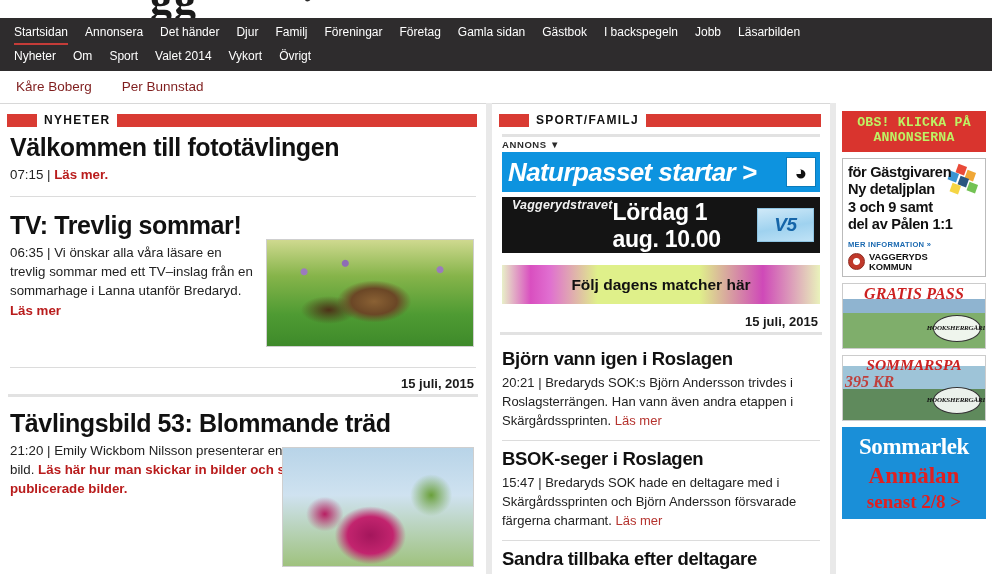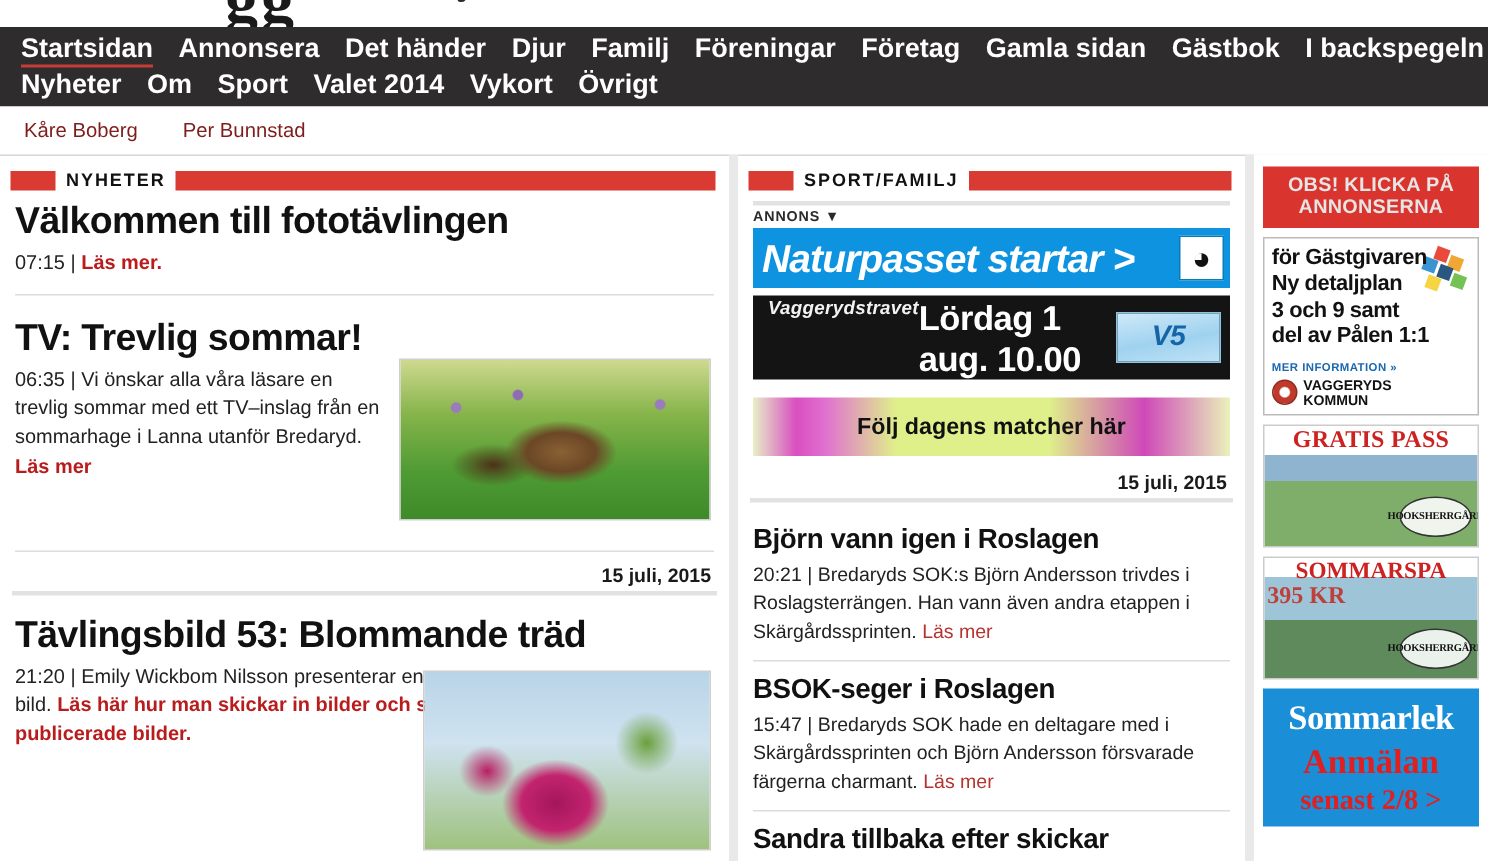--- a/index.html
+++ b/index.html
@@ -27,21 +27,21 @@
 
   
   .navbar { background: #2e2c2d; padding: 2px 0 3px 0; }
   .navrow {
     display: flex; align-items: baseline;
     padding-left: 14px; white-space: nowrap;
   }
   .navrow.row1 { padding-top: 2px; }
   .navrow.row2 { padding-top: 1px; padding-bottom: 2px; }
   .navitem {
-    color: #ffffff; font-size: 18px; font-weight: bold;
+    color: #ffffff; font-size: 12px; font-weight: normal;
     margin-right: 17px; line-height: 20px;
     cursor: pointer; position: relative;
   }
   .navitem.active { border-bottom: 2px solid #c43c38; padding-bottom: 1px; }
 
   
   .byline {
     background: #fff; padding: 8px 0 9px 16px;
     display: flex; gap: 30px;
   }
@@ -147,21 +147,21 @@
   .ad-trav .tl { display: flex; flex-direction: row; }
   .ad-trav .small {
     font-size: 12.5px; font-style: italic; font-weight: bold;
     color: #f2f2f2; letter-spacing: 0.2px;
   }
   .ad-trav .big {
     font-size: 23px; font-weight: bold; color: #fff;
     letter-spacing: -0.3px; margin-top: 1px;
   }
   .v5 {
-    width: 70px; height: 34px; flex: 0 0 auto;
+    width: 57px; height: 34px; flex: 0 0 auto;
     background: linear-gradient(170deg, #cfe9f8 0%, #9fd2ef 55%, #bfe2f6 100%);
     border: 1px solid #8ec4e2;
     display: flex; align-items: center; justify-content: center;
     font-size: 19px; font-weight: bold; font-style: italic;
     color: #1565a8; letter-spacing: -0.5px;
   }
   .ad-matcher {
     height: 39px; margin: 12px 0 0 0;
     background: linear-gradient(90deg,#e8f0c8 0%, #d94fc0 9%, #e06fd0 15%, #dff08a 30%, #dff08a 62%, #cf49b8 82%, #e9f2bb 100%);
     display: flex; align-items: center; justify-content: center;
@@ -179,22 +179,22 @@
   .sep-mid { height: 1px; background: #dcdcdc; margin: 10px 10px 0 10px; }
 
   
   .col-right { padding: 8px 6px 0 6px; }
   .r-ad { margin-bottom: 6px; overflow: hidden; }
   .ad-obs {
     background: #d9342e; padding: 5px 4px 6px 4px;
     text-align: center;
   }
   .ad-obs div {
-    font-size: 13.2px; font-weight: bold; color: #e5e5e5;
-    letter-spacing: 0.2px; line-height: 1.12;
+    font-size: 13.2px; font-weight: bold; color: #bef264;
+    letter-spacing: 0.2px; line-height: 1.12; font-family: Liberation Mono, monospace;
   }
   .ad-detalj {
     background: #fff; border: 1px solid #bbb;
     padding: 5px 5px 4px 5px; position: relative;
   }
   .ad-detalj .ln {
     font-size: 14.6px; font-weight: bold; color: #111;
     line-height: 1.2; letter-spacing: -0.3px; position: relative; z-index: 2;
   }
   .pinwheel {
@@ -208,21 +208,21 @@
   .kommun { display: flex; align-items: center; gap: 4px; margin-top: 3px; }
   .kommun .em {
     width: 17px; height: 17px; border-radius: 50%;
     background: radial-gradient(circle, #fff 0 3px, #c0392b 4px 100%);
     border: 1px solid #8e2b20; flex: 0 0 auto;
   }
   .kommun .kt {
     font-size: 9.4px; font-weight: bold; color: #111; line-height: 1.08;
   }
   .ad-photo {
-    position: relative; height: 82px; overflow: hidden; border: 1px solid #ccc;
+    position: relative; height: 66px; overflow: hidden; border: 1px solid #ccc; font-style: italic;
   }
   .ad-gratis {
     background: linear-gradient(180deg,#fff 0 24%, #8fb4d0 24% 46%, #7fae6b 46% 100%);
   }
   .ad-gratis .ttl {
     position: absolute; top: 1px; left: 0; right: 0; text-align: center;
     font-family: "Liberation Serif", serif;
     font-size: 16px; font-weight: bold; color: #cc2222; letter-spacing: 0.2px;
   }
   .ad-spa {
@@ -405,21 +405,21 @@
           <span>15:47</span>
           <span> | </span>
           <span>Bredaryds SOK hade en deltagare med i Skärgårdssprinten och Björn Andersson försvarade färgerna charmant.</span>
           <span class="rd">Läs mer</span>
         </p>
       </article>
 
       <div class="sep-mid"></div>
 
       <article class="art-mid">
-        <h3>Sandra tillbaka efter skickar</h3>
+        <h3>Sandra tillbaka efter deltagare</h3>
       </article>
     </section>
 
     <div class="gut"></div>
 
     <aside class="col-right">
 
       <div class="r-ad ad-obs">
         <div>OBS! KLICKA PÅ</div>
         <div>ANNONSERNA</div>

